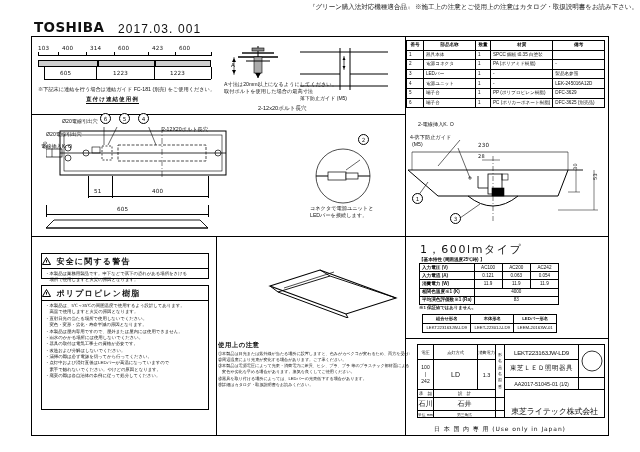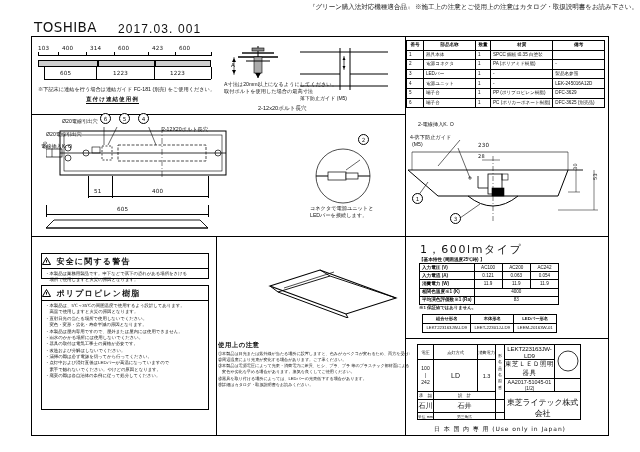--- a/index.html
+++ b/index.html
@@ -15,21 +15,21 @@
   .page { position:absolute; inset:0; }
 
   
   .hdr-note {
     position:absolute; left:250px; top:3px; width:388px;
     font-size:6.6px; letter-spacing:-0.1px; text-align:right; color:#1a1a1a;
     white-space:nowrap;
   }
   .brand {
     position:absolute; left:34px; top:19px;
-    font-size:13.5px; font-weight:normal; letter-spacing:0.4px;
+    font-size:13.5px; font-weight:bold; letter-spacing:0.4px;
     font-family:"DejaVu Sans", sans-serif;
   }
   .brand-date {
     position:absolute; left:118px; top:22px;
     font-size:12px; letter-spacing:1.1px;
   }
 
   
   .frame {
     position:absolute; left:31px; top:36px; width:578px; height:400px;
@@ -88,21 +88,21 @@
   .spec table { width:100%; }
   .spec td, .spec th { font-size:4.6px; height:8px; text-align:center; }
   .spec td.l { text-align:left; font-weight:bold; }
   .specfoot { position:absolute; left:419px; top:305px; font-size:4.4px; font-weight:bold; }
 
   .combo { position:absolute; left:422px; top:314px; width:135px; }
   .combo table { width:100%; }
   .combo td, .combo th { font-size:4.3px; height:9px; text-align:center; }
 
   
-  .tblock { position:absolute; left:417px; top:344px; width:164px; }
+  .tblock { position:absolute; left:417px; top:344px; width:188px; }
   .tb-tbl { border-collapse:collapse; width:100%; }
   .tb-tbl td { border:0.8px solid #000; font-size:5px; text-align:center; padding:0; }
   .tb-foot { position:absolute; left:434px; top:425px; font-size:6px; letter-spacing:0.9px;
              font-family:"DejaVu Sans", sans-serif; }
 
   
   .usage { position:absolute; left:218px; top:341px; width:192px; }
   .usage-t { font-size:6.4px; font-weight:bold; letter-spacing:0.5px; }
   .usage-b { font-size:4.1px; line-height:1.5; margin-top:1px; }
   .usage-b div { white-space:nowrap; overflow:hidden; }

